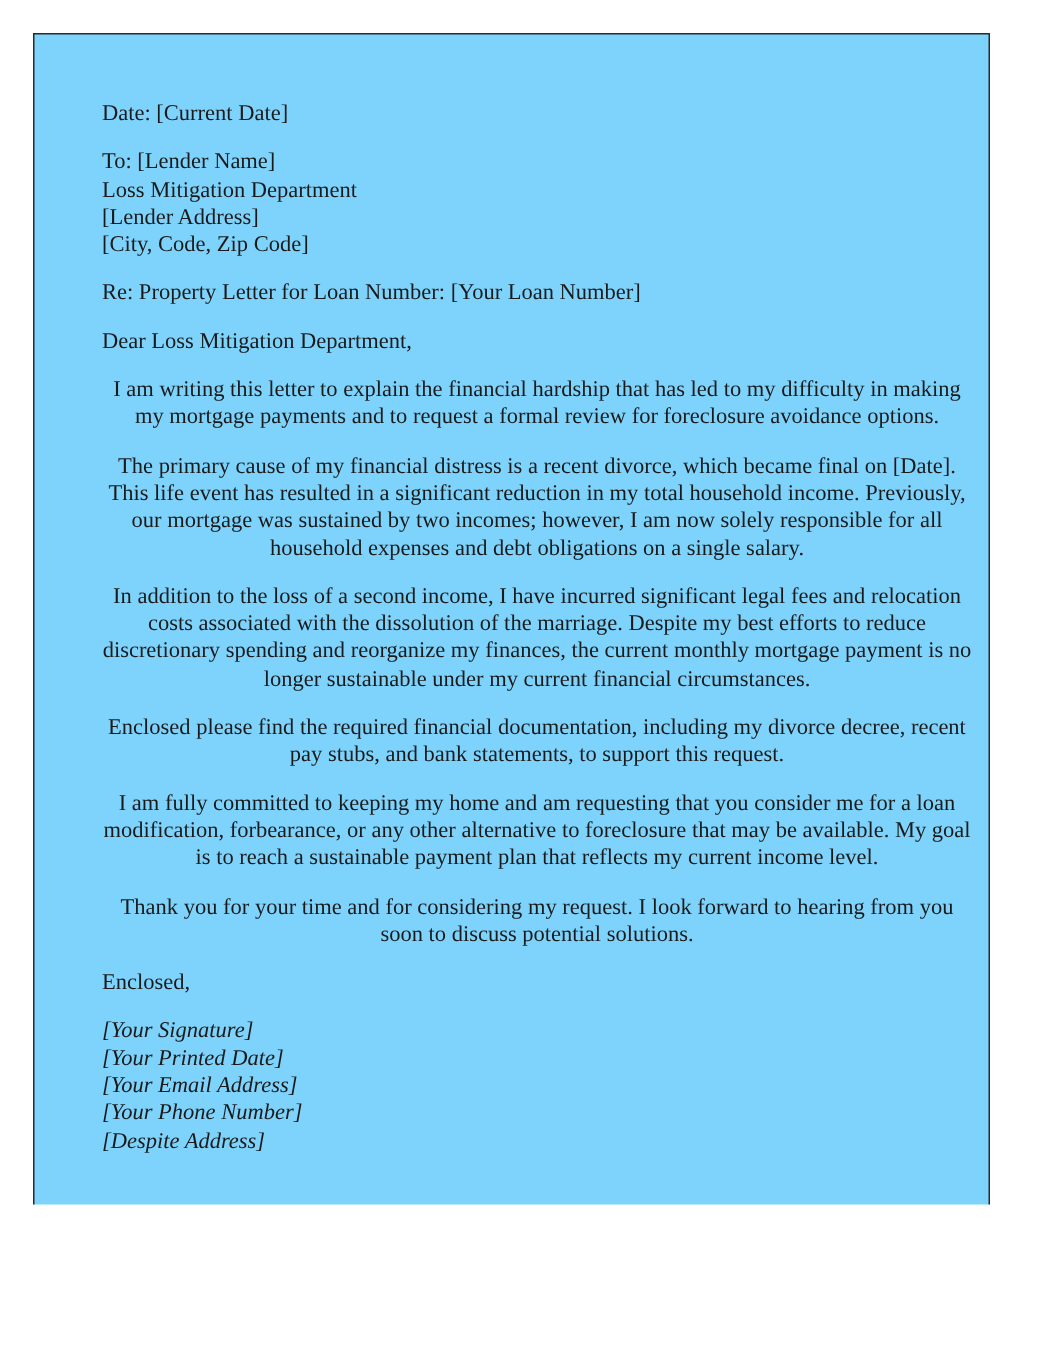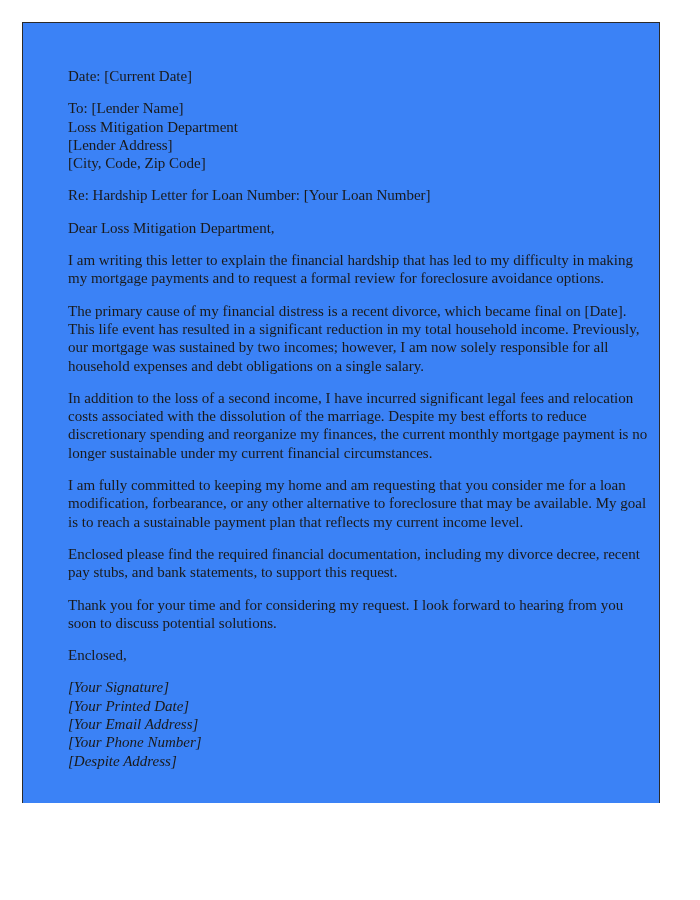--- a/index.html
+++ b/index.html
@@ -19,21 +19,21 @@
     position: absolute;
     left: 22px;
     top: 22px;
     width: 638px;
     height: 781px;
     box-sizing: border-box;
     border-top: 1.5px solid #2a2a2a;
     border-left: 1.5px solid #2a2a2a;
     border-right: 1.5px solid #2a2a2a;
     border-bottom: none;
-    background: #3b82f6;
+    background: #7dd3fc;
   }
 
   #letter-body {
     position: absolute;
     left: 45px;
     top: 44px;
     width: 580px;
     font-size: 15px;
     line-height: 18.3px;
   }
@@ -48,53 +48,53 @@
     font-style: italic;
   }
 
   .line {
     display: block;
     white-space: nowrap;
   }
 
   .para {
     margin: 0 0 14px 0;
-    text-align: left;
+    text-align: center;
   }
 </style>
 </head>
 <body>
 
 <div id="page-frame">
   <div id="letter-body">
 
     <div class="block">
       <span class="line">Date: [Current Date]</span>
     </div>
 
     <div class="block">
       <span class="line">To: [Lender Name]</span>
       <span class="line">Loss Mitigation Department</span>
       <span class="line">[Lender Address]</span>
       <span class="line">[City, Code, Zip Code]</span>
     </div>
 
     <div class="block">
-      <span class="line">Re: Hardship Letter for Loan Number: [Your Loan Number]</span>
+      <span class="line">Re: Property Letter for Loan Number: [Your Loan Number]</span>
     </div>
 
     <div class="block">
       <span class="line">Dear Loss Mitigation Department,</span>
     </div>
 
     <p class="para">I am writing this letter to explain the financial hardship that has led to my difficulty in making my mortgage payments and to request a formal review for foreclosure avoidance options.</p>
     <p class="para">The primary cause of my financial distress is a recent divorce, which became final on [Date]. This life event has resulted in a significant reduction in my total household income. Previously, our mortgage was sustained by two incomes; however, I am now solely responsible for all household expenses and debt obligations on a single salary.</p>
     <p class="para">In addition to the loss of a second income, I have incurred significant legal fees and relocation costs associated with the dissolution of the marriage. Despite my best efforts to reduce discretionary spending and reorganize my finances, the current monthly mortgage payment is no longer sustainable under my current financial circumstances.</p>
+    <p class="para">Enclosed please find the required financial documentation, including my divorce decree, recent pay stubs, and bank statements, to support this request.</p>
     <p class="para">I am fully committed to keeping my home and am requesting that you consider me for a loan modification, forbearance, or any other alternative to foreclosure that may be available. My goal is to reach a sustainable payment plan that reflects my current income level.</p>
-    <p class="para">Enclosed please find the required financial documentation, including my divorce decree, recent pay stubs, and bank statements, to support this request.</p>
     <p class="para">Thank you for your time and for considering my request. I look forward to hearing from you soon to discuss potential solutions.</p>
 
     <div class="block">
       <span class="line">Enclosed,</span>
     </div>
 
     <div class="block">
       <span class="line">[Your Signature]</span>
       <span class="line">[Your Printed Date]</span>
       <span class="line">[Your Email Address]</span>

